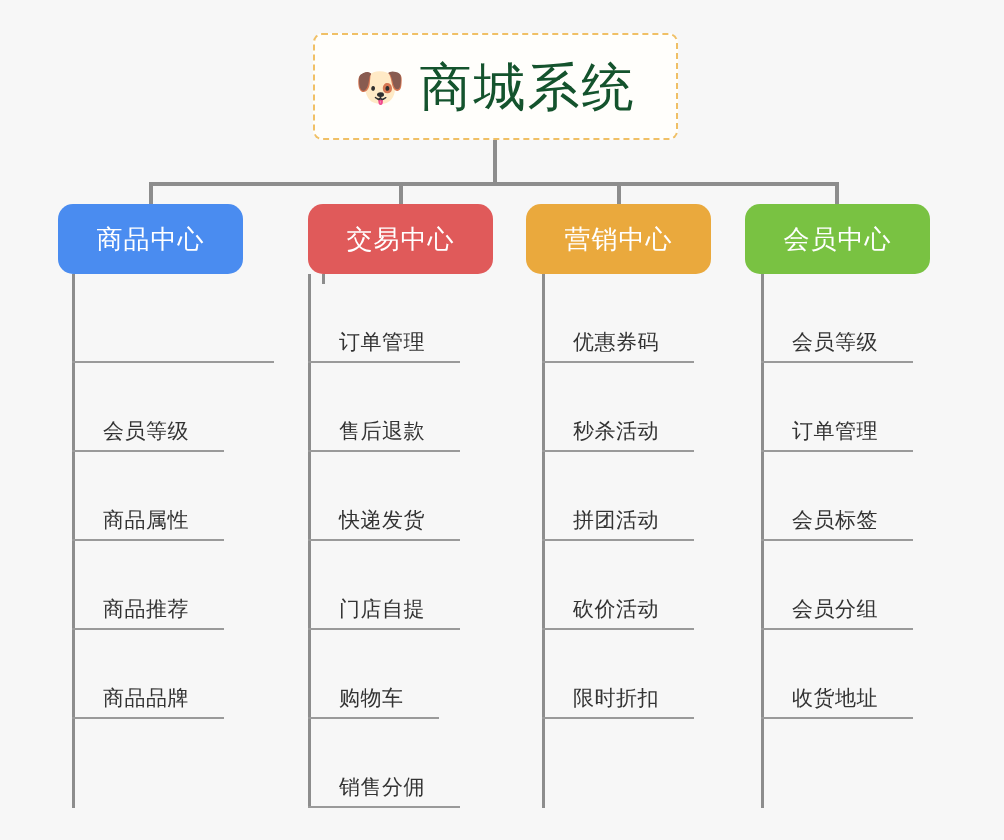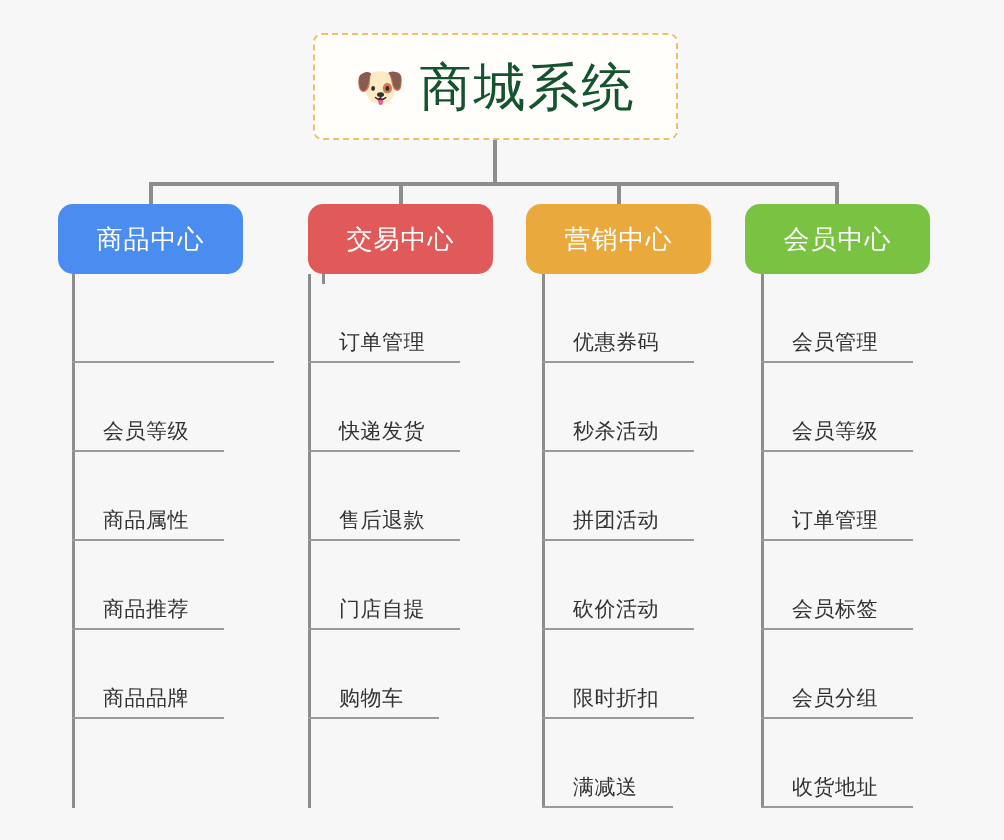--- a/index.html
+++ b/index.html
@@ -158,35 +158,39 @@
         <span>交易中心</span>
       </div>
       <div class="conn conn-vert" style="left: 322px; top: 274px; width: 3px; height: 10px; background: rgb(141, 141, 141);"></div>
       <div class="col-body" style="left: 308px;">
         <div class="col-spine" style="height: 534px; background: rgb(141, 141, 141);"></div>
         <div class="leaf-item">
           <span class="leaf-label">订单管理</span>
           <div class="leaf-rule" style="width: 152px;"></div>
         </div>
         <div class="leaf-item">
+          <span class="leaf-label">售后退款</span>
+          <div class="leaf-rule" style="width: 152px;"></div>
+        </div>
+        <div class="leaf-item">
           <span class="leaf-label">快递发货</span>
-          <div class="leaf-rule" style="width: 152px;"></div>
-        </div>
-        <div class="leaf-item">
-          <span class="leaf-label">售后退款</span>
           <div class="leaf-rule" style="width: 152px;"></div>
         </div>
         <div class="leaf-item">
           <span class="leaf-label">门店自提</span>
           <div class="leaf-rule" style="width: 152px;"></div>
         </div>
         <div class="leaf-item">
           <span class="leaf-label">购物车</span>
           <div class="leaf-rule" style="width: 131px;"></div>
         </div>
+        <div class="leaf-item">
+          <span class="leaf-label">销售分佣</span>
+          <div class="leaf-rule" style="width: 152px;"></div>
+        </div>
       </div>
       <div class="cat-header" style="left: 526px; top: 204px; width: 185px; background: rgb(234, 169, 61);">
         <span>营销中心</span>
       </div>
       <div class="conn conn-vert" style="left: 542px; top: 274px; width: 3px; height: 10px; background: rgb(141, 141, 141);"></div>
       <div class="col-body" style="left: 542px;">
         <div class="col-spine" style="height: 534px; background: rgb(141, 141, 141);"></div>
         <div class="leaf-item">
           <span class="leaf-label">优惠券码</span>
           <div class="leaf-rule" style="width: 152px;"></div>
@@ -200,36 +204,28 @@
           <div class="leaf-rule" style="width: 152px;"></div>
         </div>
         <div class="leaf-item">
           <span class="leaf-label">砍价活动</span>
           <div class="leaf-rule" style="width: 152px;"></div>
         </div>
         <div class="leaf-item">
           <span class="leaf-label">限时折扣</span>
           <div class="leaf-rule" style="width: 152px;"></div>
         </div>
-        <div class="leaf-item">
-          <span class="leaf-label">满减送</span>
-          <div class="leaf-rule" style="width: 131px;"></div>
-        </div>
       </div>
       <div class="cat-header" style="left: 745px; top: 204px; width: 185px; background: rgb(121, 194, 66);">
         <span>会员中心</span>
       </div>
       <div class="conn conn-vert" style="left: 761px; top: 274px; width: 3px; height: 10px; background: rgb(141, 141, 141);"></div>
       <div class="col-body" style="left: 761px;">
         <div class="col-spine" style="height: 534px; background: rgb(141, 141, 141);"></div>
         <div class="leaf-item">
-          <span class="leaf-label">会员管理</span>
-          <div class="leaf-rule" style="width: 152px;"></div>
-        </div>
-        <div class="leaf-item">
           <span class="leaf-label">会员等级</span>
           <div class="leaf-rule" style="width: 152px;"></div>
         </div>
         <div class="leaf-item">
           <span class="leaf-label">订单管理</span>
           <div class="leaf-rule" style="width: 152px;"></div>
         </div>
         <div class="leaf-item">
           <span class="leaf-label">会员标签</span>
           <div class="leaf-rule" style="width: 152px;"></div>

